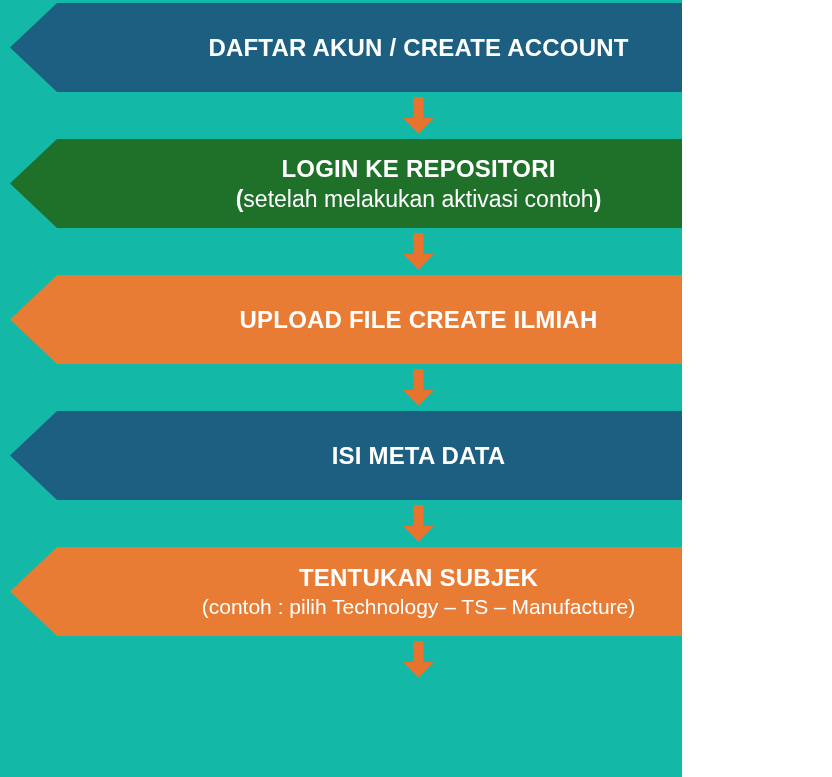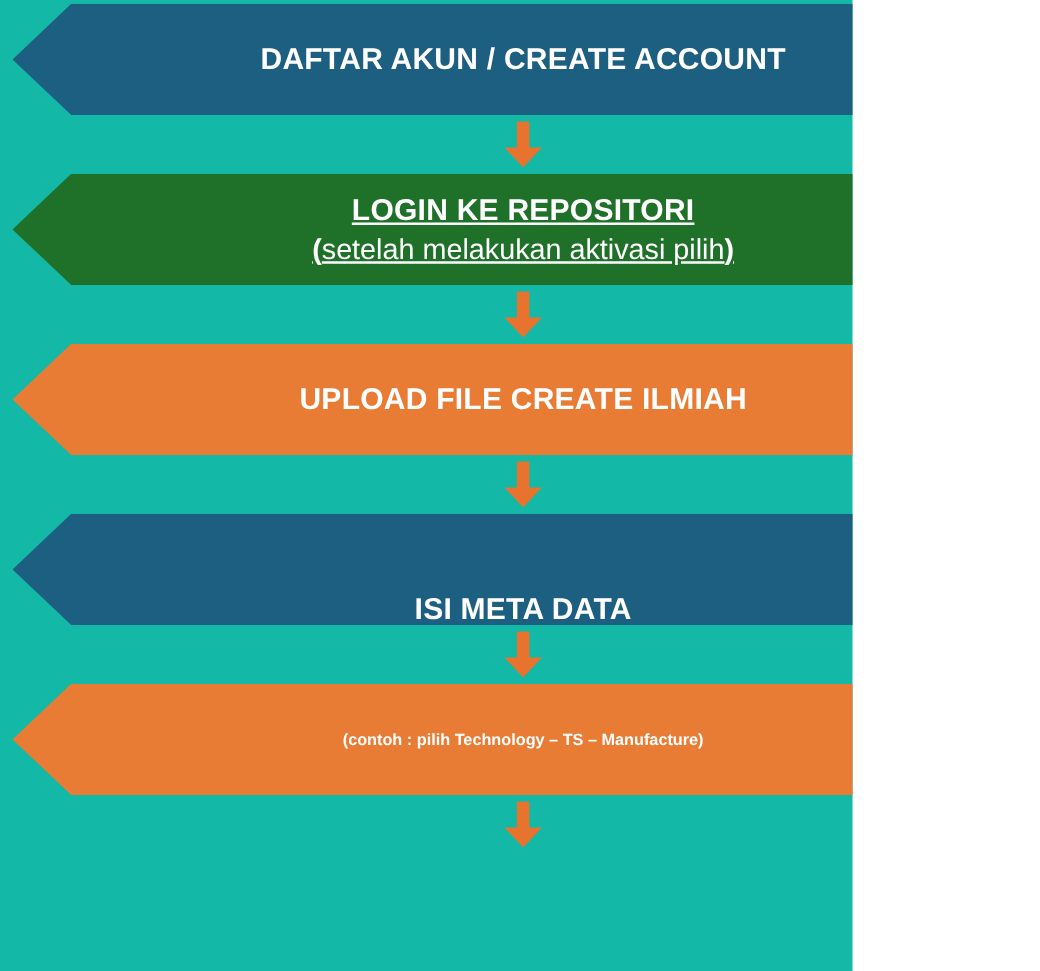--- a/index.html
+++ b/index.html
@@ -39,22 +39,22 @@
   }
   .banner .subtitle {
     font-size: 23px;
     font-weight: normal;
     line-height: 1.05;
   }
   .banner .subtitle .paren {
     font-weight: bold;
   }
   .banner .subtitle-small {
-    font-size: 13px;
-    font-weight: bold;
+    font-size: 21px;
+    font-weight: normal;
     line-height: 1.05;
   }
   .arrow-gap {
     margin-left: 10px;
     width: 817px;
     height: 47px;
     display: flex;
     align-items: center;
     justify-content: center;
   }
@@ -70,46 +70,47 @@
 <div class="canvas">
 
   <div class="banner" style="background-color: rgb(29, 95, 128);">
     <div class="title">DAFTAR AKUN / CREATE ACCOUNT</div>
   </div>
 
   <div class="arrow-gap">
     <div class="down-arrow" style="background-color: rgb(232, 115, 46);"></div>
   </div>
 
-  <div class="banner" style="background-color: rgb(31, 113, 41); text-decoration: underline;">
+  <div class="banner" style="background-color: rgb(31, 113, 41);">
     <div class="title">LOGIN KE REPOSITORI</div>
-    <div class="subtitle"><span class="paren">(</span><span>setelah melakukan aktivasi pilih</span><span class="paren">)</span></div>
+    <div class="subtitle"><span class="paren">(</span><span>setelah melakukan aktivasi contoh</span><span class="paren">)</span></div>
   </div>
 
   <div class="arrow-gap">
     <div class="down-arrow" style="background-color: rgb(232, 115, 46);"></div>
   </div>
 
   <div class="banner" style="background-color: rgb(232, 124, 53);">
     <div class="title">UPLOAD FILE CREATE ILMIAH</div>
   </div>
 
   <div class="arrow-gap">
     <div class="down-arrow" style="background-color: rgb(232, 115, 46);"></div>
   </div>
 
-  <div class="banner" style="background-color: rgb(29, 95, 128); justify-content: flex-end;">
+  <div class="banner" style="background-color: rgb(29, 95, 128);">
     <div class="title">ISI META DATA</div>
   </div>
 
   <div class="arrow-gap">
     <div class="down-arrow" style="background-color: rgb(232, 115, 46);"></div>
   </div>
 
   <div class="banner" style="background-color: rgb(232, 124, 53);">
+    <div class="title">TENTUKAN SUBJEK</div>
     <div class="subtitle-small">(contoh : pilih Technology – TS – Manufacture)</div>
   </div>
 
   <div class="arrow-gap">
     <div class="down-arrow" style="background-color: rgb(232, 115, 46);"></div>
   </div>
 
 
 </div>
 

